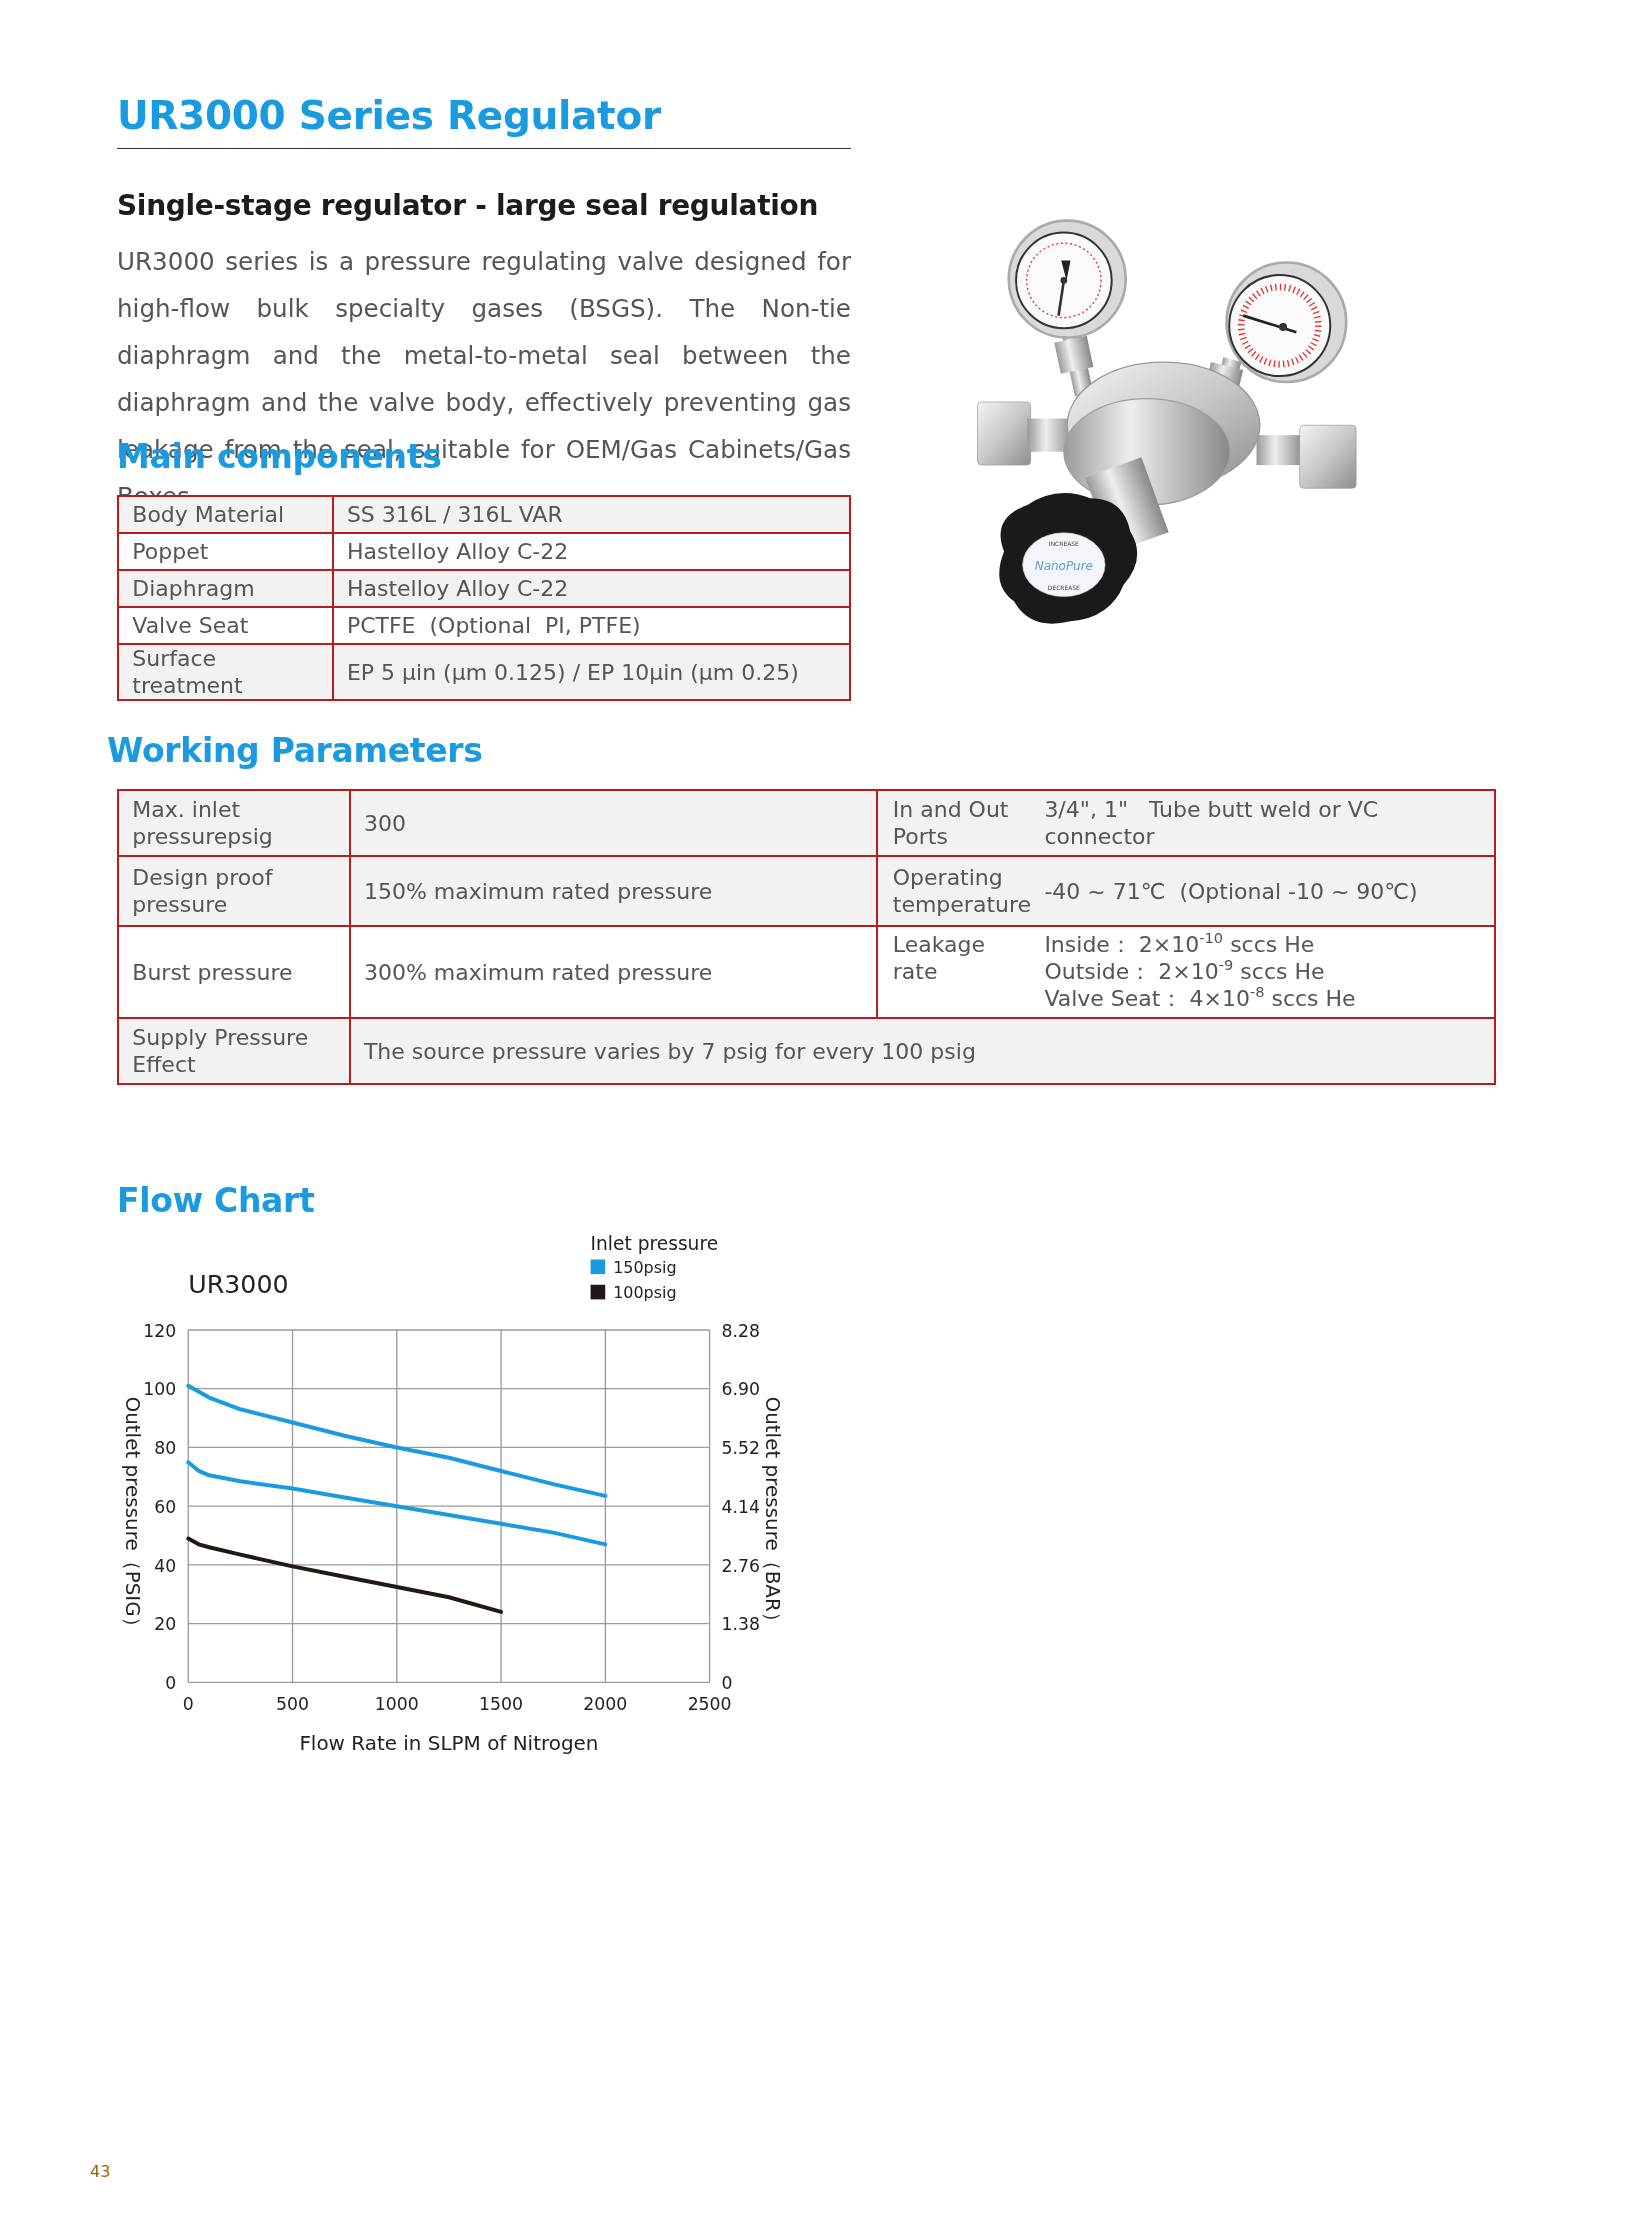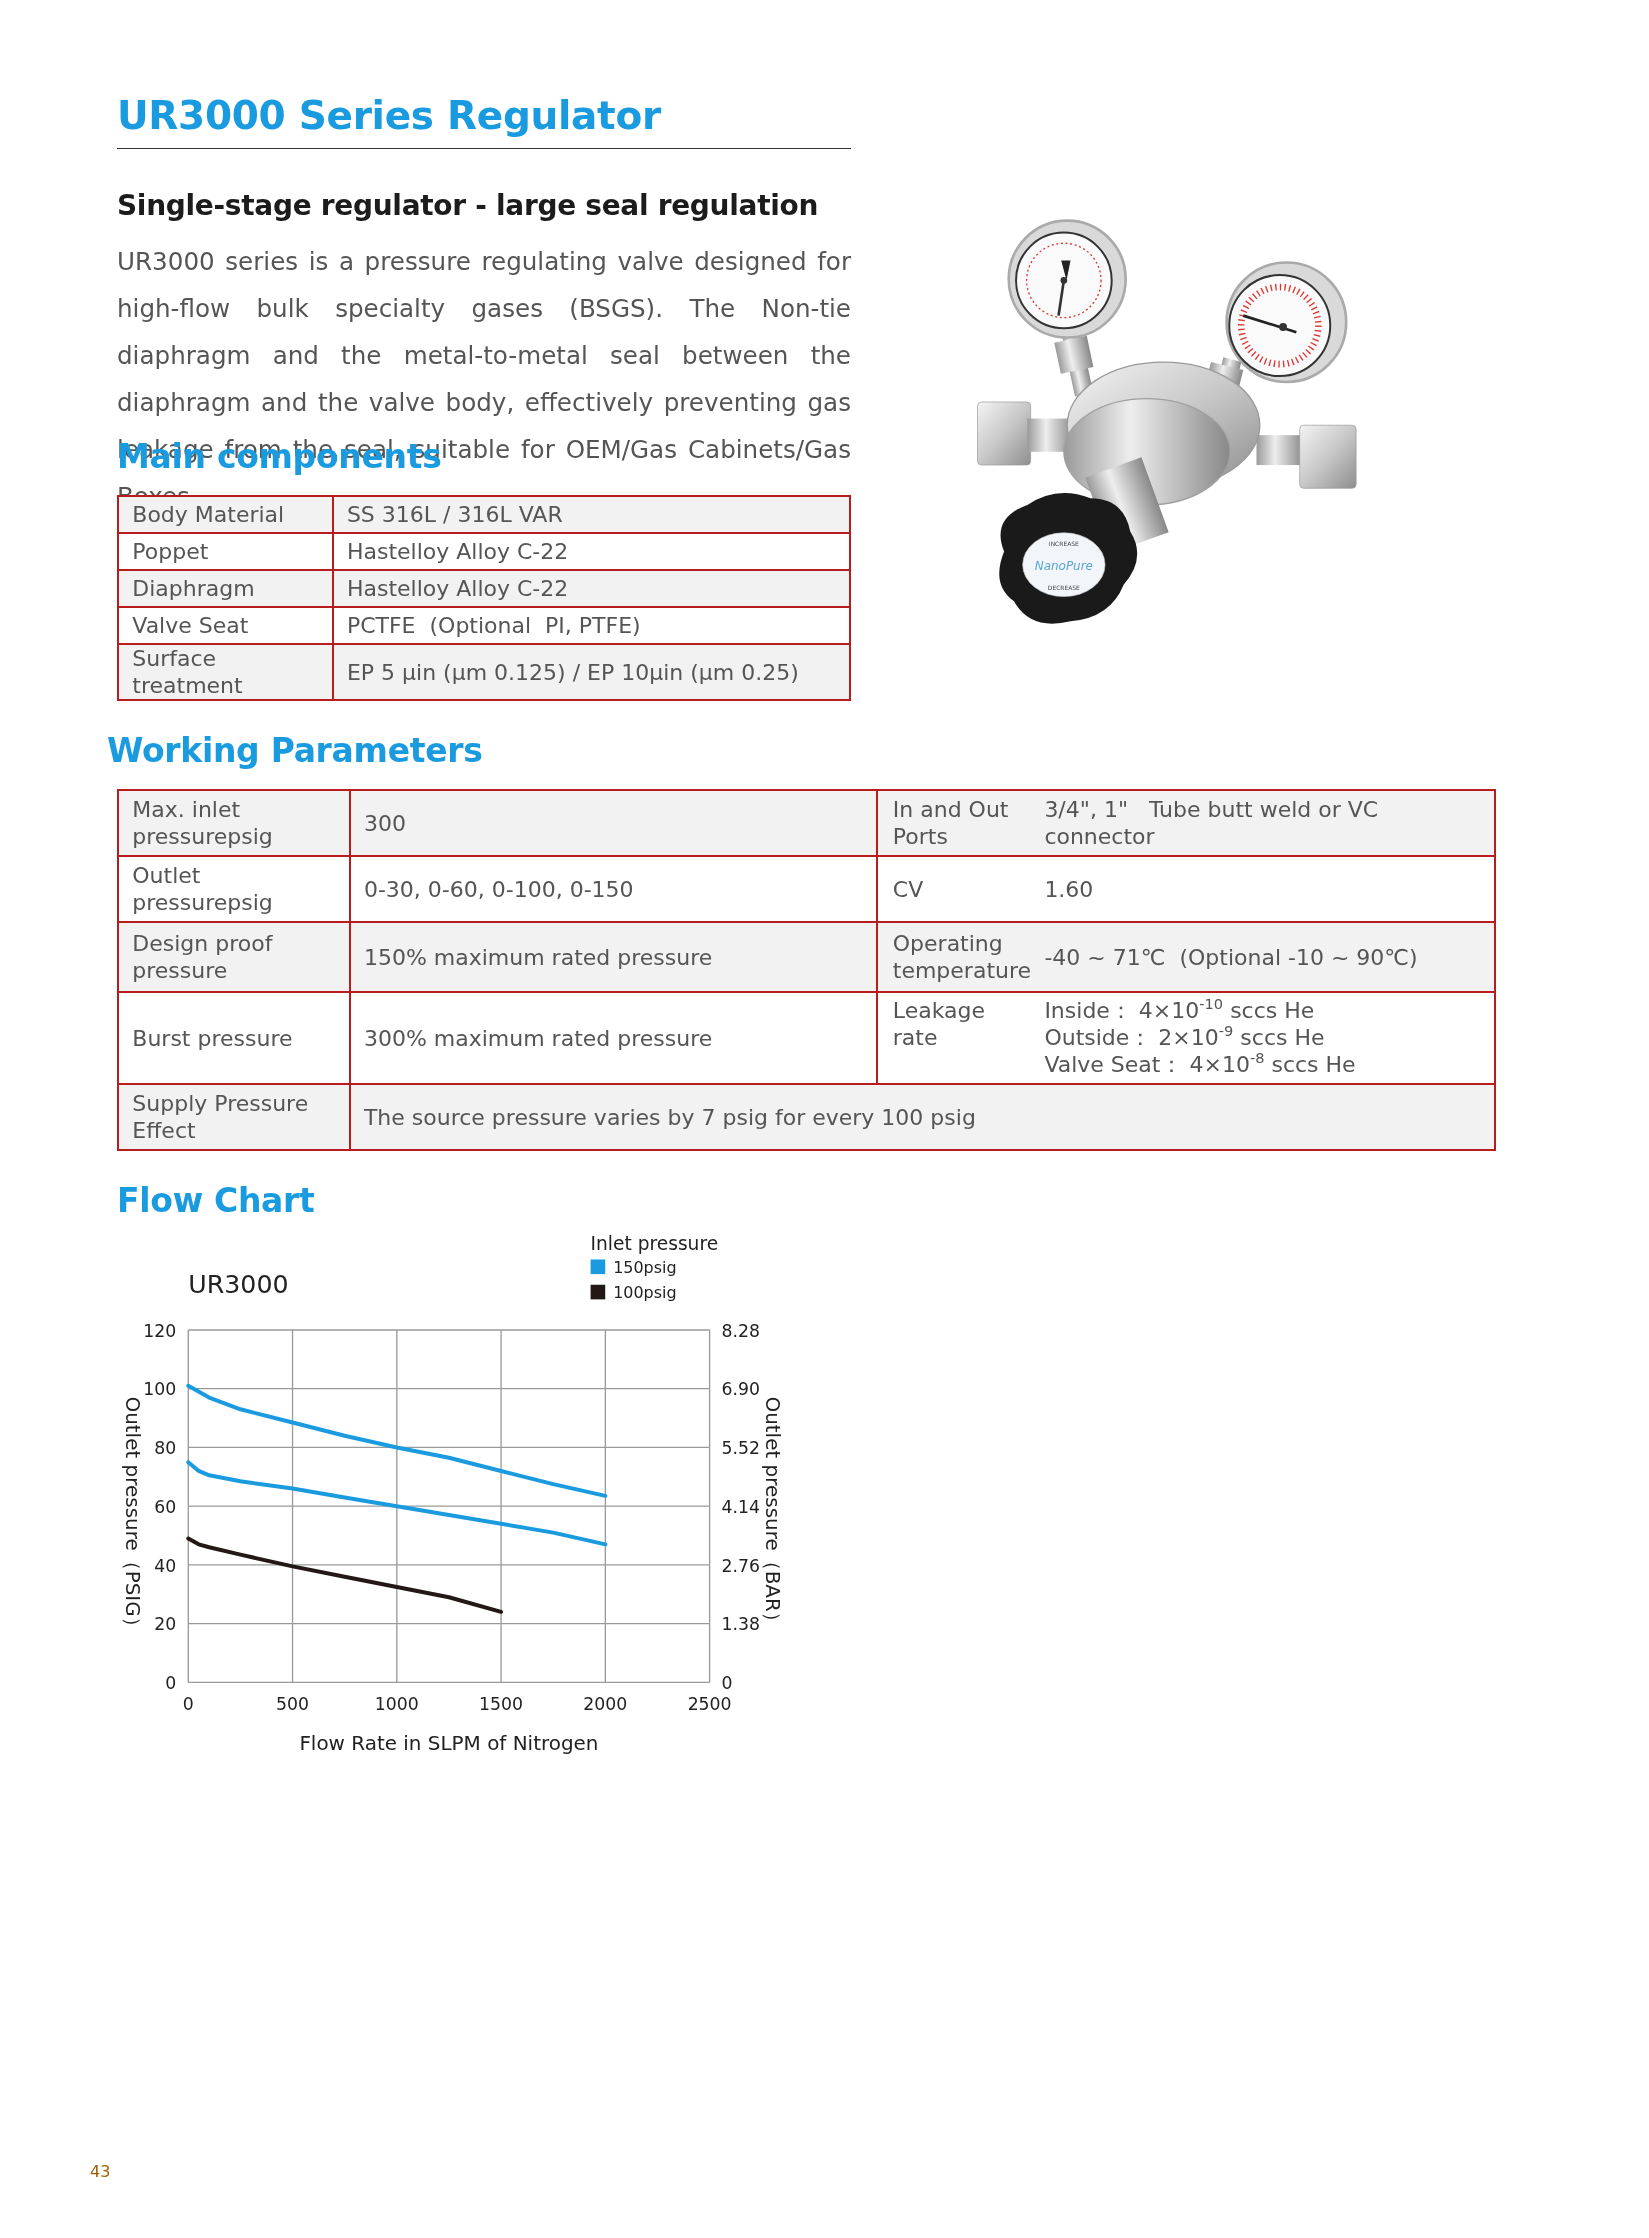--- a/index.html
+++ b/index.html
@@ -129,38 +129,32 @@
 
 <div class="abs h2" style="left:107px; top:731px;">Working Parameters</div>
 <table class="abs wp-table">
   <tbody>
       <tr class="alt" style="height:66px;">
     <td class="k1">Max. inlet pressurepsig</td>
     <td class="v1">300</td>
     <td class="k2 noborder-r">In and Out Ports</td>
     <td class="v2 noborder-l">3/4", 1"&nbsp;&nbsp; Tube butt weld or VC connector</td>
   </tr>
-  <tr style="height:66px;">
-    <td class="k1">Outlet pressurepsig</td>
-    <td class="v1">0-30, 0-60, 0-100, 0-150</td>
-    <td class="k2 noborder-r">CV</td>
-    <td class="v2 noborder-l">1.60</td>
-  </tr>
   <tr class="alt" style="height:70px;">
     <td class="k1">Design proof pressure</td>
     <td class="v1">150% maximum rated pressure</td>
     <td class="k2 noborder-r">Operating temperature</td>
     <td class="v2 noborder-l">-40 ~ 71℃&nbsp;&nbsp;(Optional -10 ~ 90℃)</td>
   </tr>
   <tr style="height:92px;">
     <td class="k1">Burst pressure</td>
     <td class="v1">300% maximum rated pressure</td>
     <td class="k2 noborder-r" style="vertical-align:top; padding-top:4px;">Leakage rate</td>
     <td class="v2 noborder-l" style="vertical-align:top; padding-top:4px;">
-      <div><span>Inside： 4×10</span><sup>-10</sup><span> sccs He</span></div>
+      <div><span>Inside： 2×10</span><sup>-10</sup><span> sccs He</span></div>
       <div><span>Outside： 2×10</span><sup>-9</sup><span> sccs He</span></div>
       <div><span>Valve Seat： 4×10</span><sup>-8</sup><span> sccs He</span></div>
     </td>
   </tr>
   <tr class="alt" style="height:66px;">
     <td class="k1">Supply Pressure Effect</td>
     <td colspan="3">The source pressure varies by 7 psig for every 100 psig</td>
   </tr>
 </tbody>
   </table>

